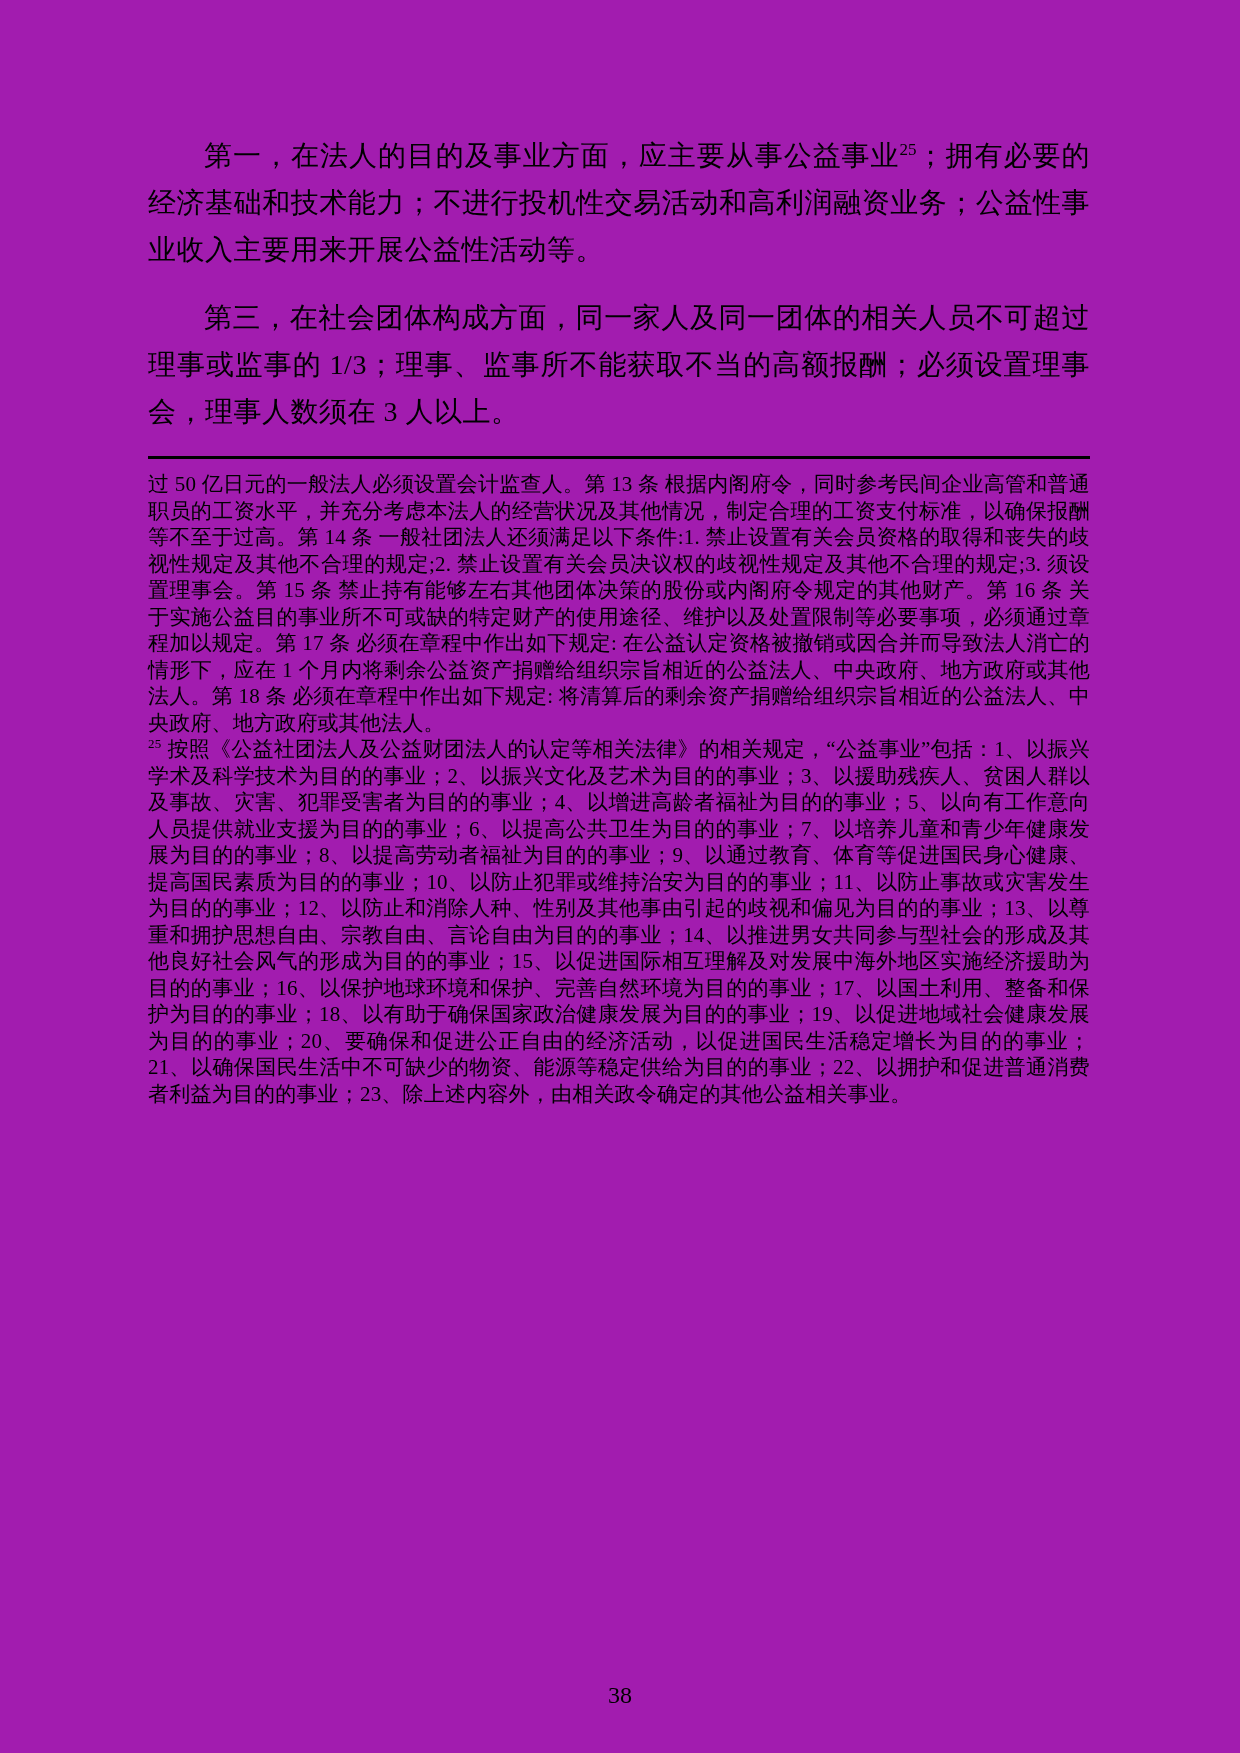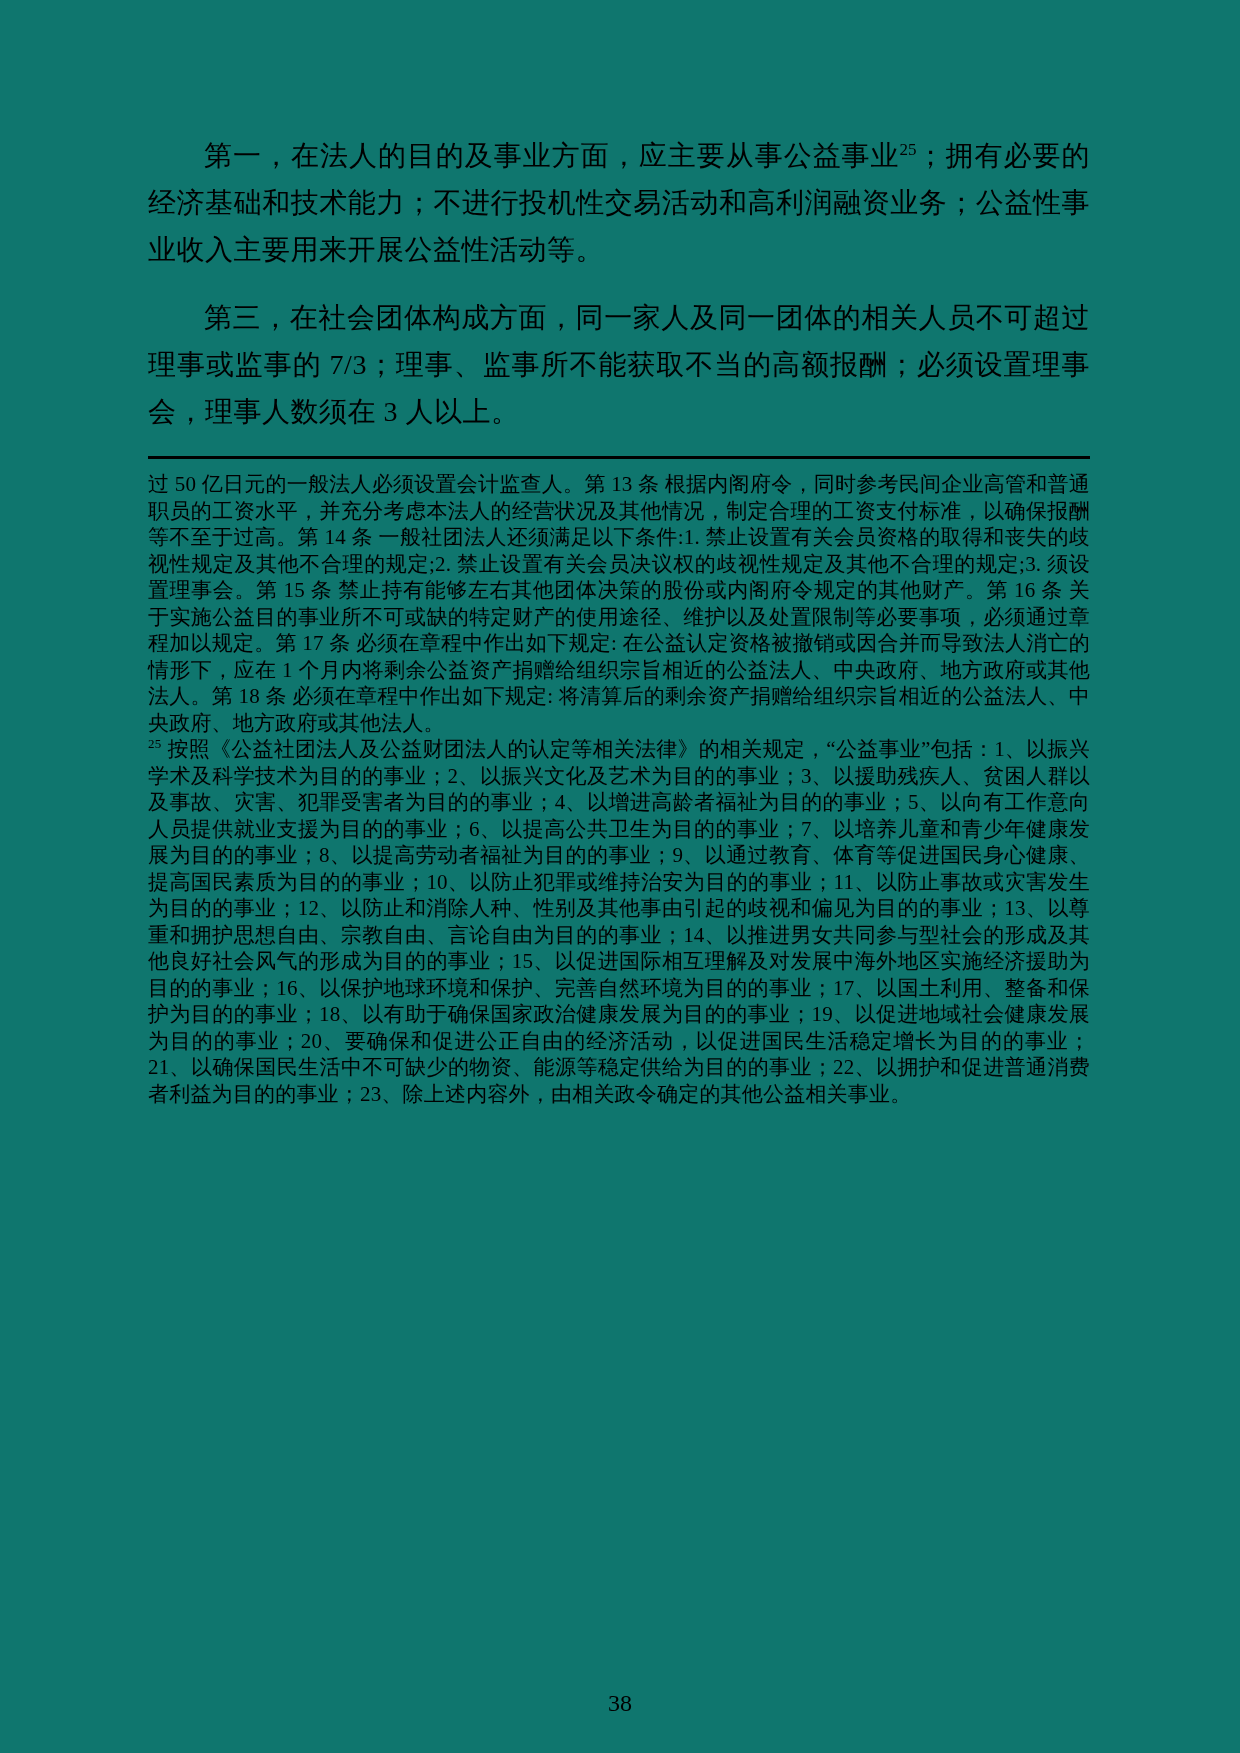--- a/index.html
+++ b/index.html
@@ -5,21 +5,21 @@
   html, body {
     margin: 0;
     padding: 0;
     background: #e8e8e8;
   }
   .page {
     position: relative;
     width: 1240px;
     height: 1753px;
     margin: 0 auto;
-    background: #0f766e;
+    background: #a21caf;
     box-sizing: border-box;
     padding: 132px 150px 0 148px;
     font-family: "Liberation Serif", "DejaVu Serif", serif;
     color: #000000;
     overflow: hidden;
   }
   .body-text p {
     font-size: 28px;
     line-height: 47px;
     text-align: justify;
@@ -49,38 +49,38 @@
   .footnotes sup.fnmark {
     font-size: 13px;
     line-height: 0;
     vertical-align: super;
     padding-right: 6px;
   }
   .page-number {
     position: absolute;
     left: 0;
     right: 0;
-    bottom: 36px;
+    bottom: 44px;
     text-align: center;
     font-size: 24px;
     font-family: "Liberation Serif", "DejaVu Serif", serif;
     color: #000000;
   }
 </style>
 </head>
 <body>
 
 <div class="page">
 
   <div class="body-text">
 
     <p><span>第一，在法人的目的及事业方面，应主要从事公益事业</span><sup class="fnref">25</sup><span>；拥有必要的经济基础和技术能力；不进行投机性交易活动和高利润融资业务；公益性事业收入主要用来开展公益性活动等。</span></p>
 
 
-    <p>第三，在社会团体构成方面，同一家人及同一团体的相关人员不可超过理事或监事的 7/3；理事、监事所不能获取不当的高额报酬；必须设置理事会，理事人数须在 3 人以上。</p>
+    <p>第三，在社会团体构成方面，同一家人及同一团体的相关人员不可超过理事或监事的 1/3；理事、监事所不能获取不当的高额报酬；必须设置理事会，理事人数须在 3 人以上。</p>
 
 
 
 
   </div>
 
   <div class="footnote-separator"></div>
 
   <div class="footnotes">
 

